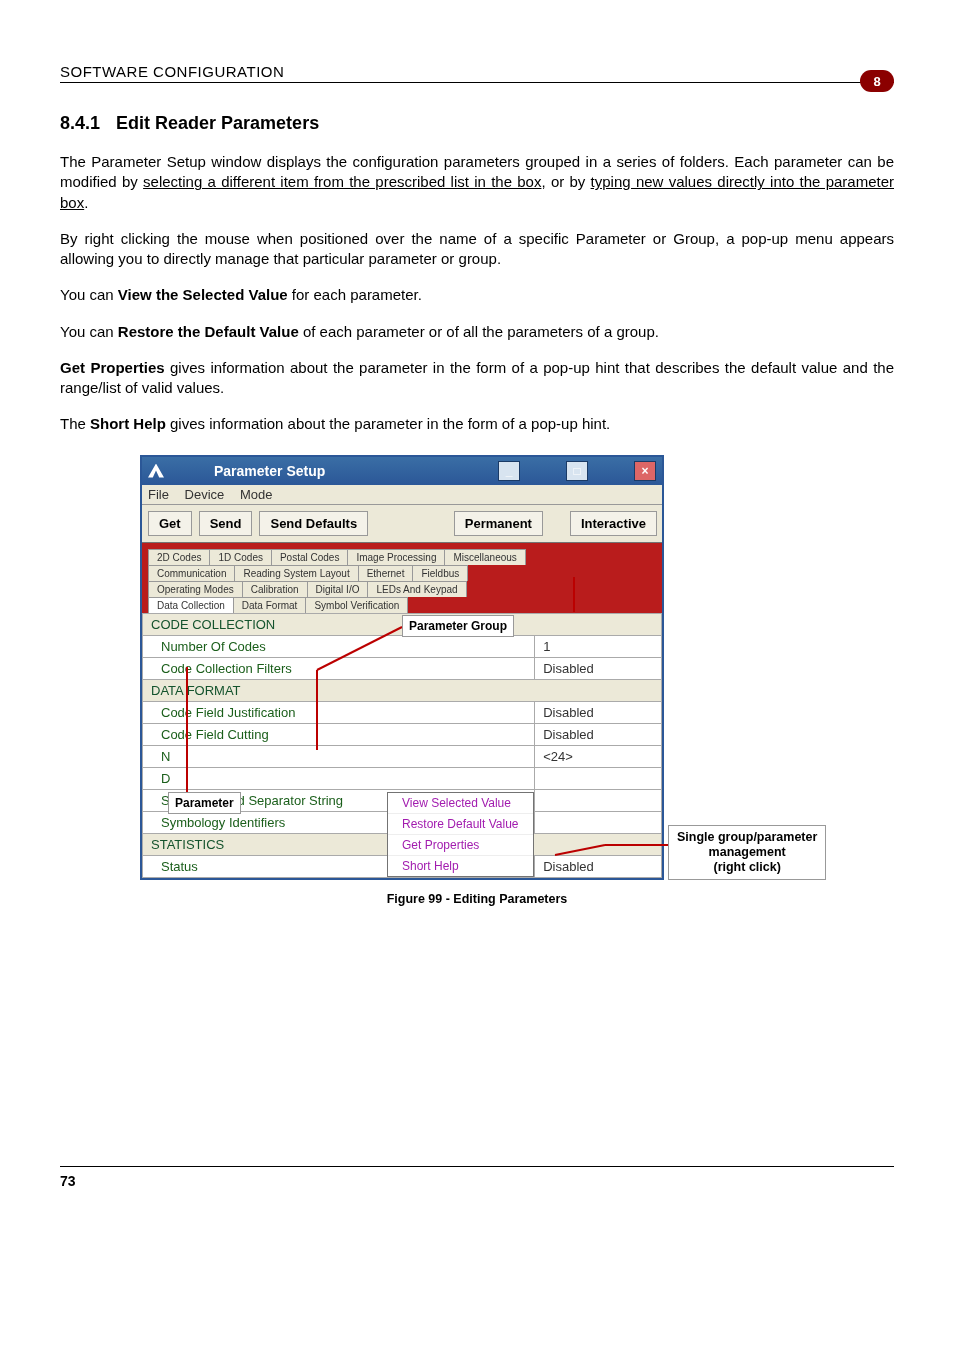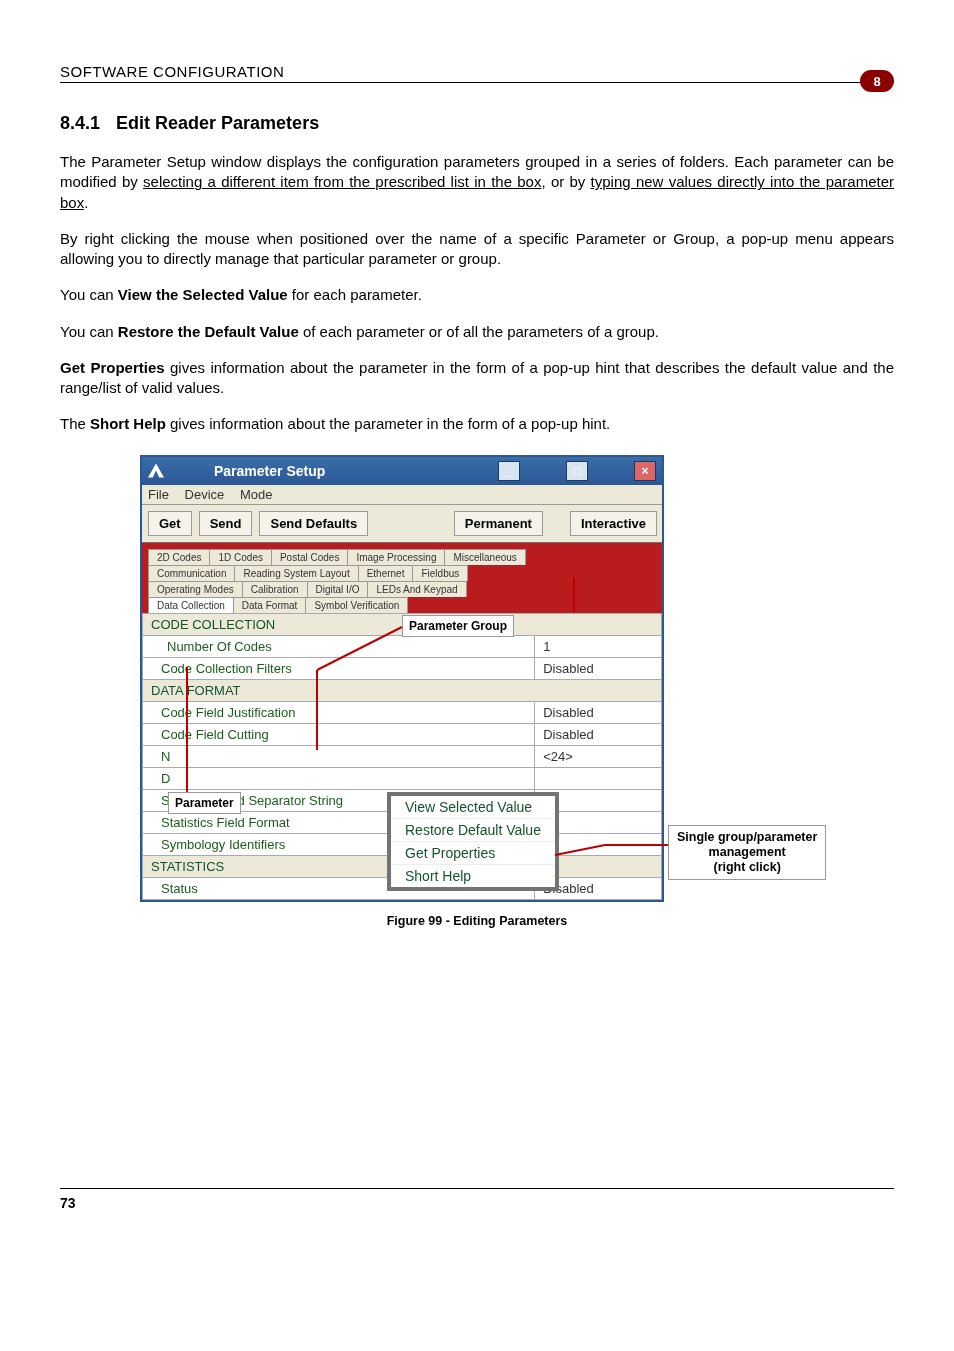--- a/index.html
+++ b/index.html
@@ -156,23 +156,23 @@
     background: #fff;
     border: 1px solid #999;
     padding: 3px 6px;
     font-size: 12px;
     font-weight: bold;
     white-space: nowrap;
   }
   .ctx-menu {
     position: absolute;
     background: #fff;
-    border: 4px solid #737373;
-    font-size: 14px;
-    color: #14532d;
+    border: 1px solid #737373;
+    font-size: 12px;
+    color: #a21caf;
   }
   .ctx-menu div { padding: 3px 14px 3px 14px; border-bottom: 1px solid #eee; }
   .ctx-menu div:last-child { border-bottom: none; }
   .callout-right {
     position: absolute;
     border: 1px solid #999;
     background: #fff;
     padding: 4px 8px;
     font-size: 12.5px;
     font-weight: bold;
@@ -281,21 +281,21 @@
         <span class="tab">Symbol Verification</span>
       </div>
     </div>
 
     <table class="param-table">
       <tbody>
             <tr>
               <td class="group" colspan="2">CODE COLLECTION</td>
             </tr>
       <tr>
-              <td class="param-label"><span style="margin-left:16px">Number Of Codes</span></td>
+              <td class="param-label"><span style="margin-left:10px">Number Of Codes</span></td>
               <td>1</td>
             </tr>
       <tr>
               <td class="param-label"><span style="margin-left:10px">Code Collection Filters</span></td>
               <td>Disabled</td>
             </tr>
       <tr>
               <td class="group" colspan="2">DATA FORMAT</td>
             </tr>
       <tr>
@@ -309,24 +309,20 @@
       <tr>
               <td class="param-label"><span style="margin-left:10px">N</span></td>
               <td>&lt;24&gt;</td>
             </tr>
       <tr>
               <td class="param-label"><span style="margin-left:10px">D</span></td>
               <td></td>
             </tr>
       <tr>
               <td class="param-label"><span style="margin-left:10px">Statistics Field Separator String</span></td>
-              <td></td>
-            </tr>
-      <tr>
-              <td class="param-label"><span style="margin-left:10px">Statistics Field Format</span></td>
               <td></td>
             </tr>
       <tr>
               <td class="param-label"><span style="margin-left:10px">Symbology Identifiers</span></td>
               <td></td>
             </tr>
       <tr>
               <td class="group" colspan="2">STATISTICS</td>
             </tr>
       <tr>

